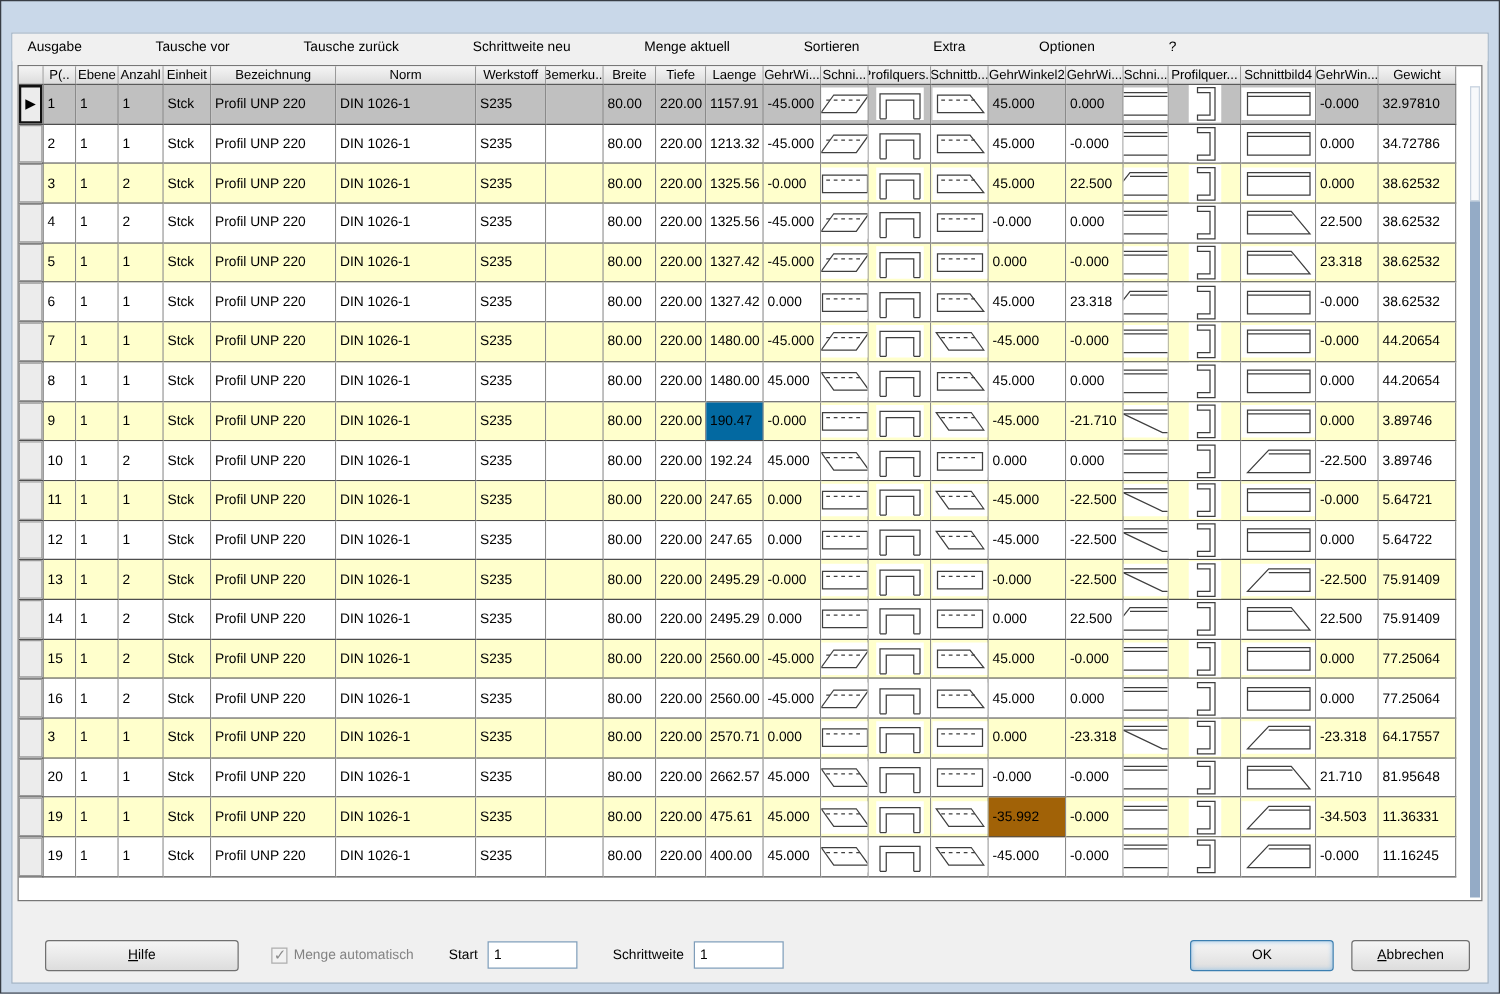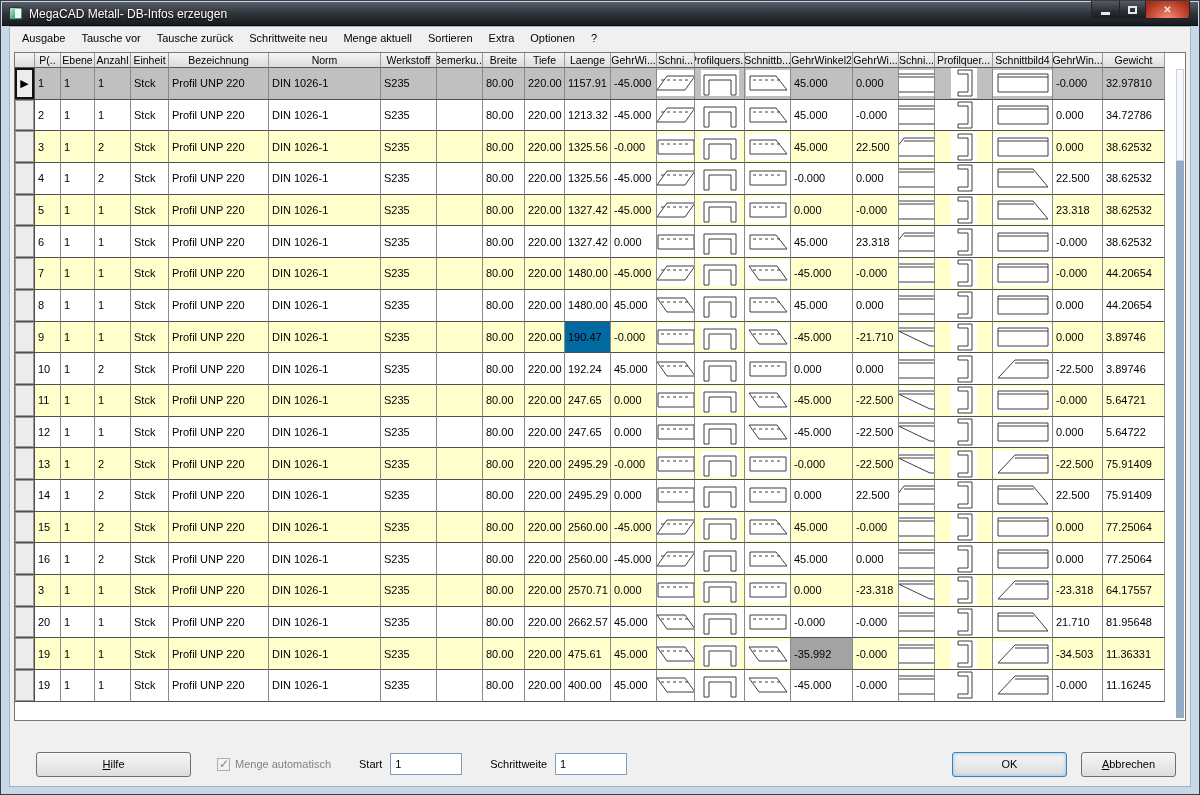--- a/index.html
+++ b/index.html
@@ -18,21 +18,21 @@
   .wbtn{height:18px;border:1px solid #20232a;border-top:none;display:flex;align-items:center;justify-content:center;
     color:#e8e8e8;font-size:10px;background:linear-gradient(#555b64,#2b2f35 60%,#1a1d21);}
   .wbtn.min{width:29px;border-radius:0 0 0 3px;}
   .wbtn.max{width:27px;margin-left:-1px;}
   .wbtn.close{width:45px;margin-left:-1px;border-radius:0 0 3px 0;
     background:radial-gradient(ellipse at 50% 120%,#f5a08b,#d9604a 40%,#a62d18 85%);font-weight:bold;}
   .glyph-min{width:9px;height:3px;background:#e8e8e8;margin-top:8px;}
   .glyph-max{width:9px;height:8px;border:2px solid #e8e8e8;}
   
   .body{position:absolute;left:8px;right:8px;top:25px;bottom:7px;background:#f0f0f0;border:1px solid #9fb2c6;}
-  .menubar{height:22px;display:flex;align-items:center;padding-left:4px;background:#f0f0f0;}
+  .menubar{height:22px;display:flex;align-items:center;padding-left:4px;background:#f0f0f0;gap:43px;}
   .mi{padding:3px 8px;cursor:default;}
   .toolbar{height:28px;display:flex;align-items:center;padding-left:8px;}
   .combo{width:160px;height:20px;background:#fff;border:1px solid #7f9db9;display:flex;align-items:center;
     margin-left:10px;position:relative;padding-left:4px;}
   .combo .arrowbox{position:absolute;right:1px;top:1px;bottom:1px;width:17px;
     background:linear-gradient(#f2f7fb,#d2e2f0);border-left:1px solid #b8cfe4;display:flex;align-items:center;justify-content:center;
     color:#4c607a;font-size:8px;}
   .chk{display:flex;align-items:center;margin-left:0;}
   .chkbox{width:13px;height:13px;background:#fff;border:1px solid #8e8e8e;margin-right:5px;position:relative;}
   .chkbox.checked.disabled{background:#f2f2f2;border-color:#adadad;}
@@ -66,35 +66,20 @@
     font-family:"Liberation Sans",sans-serif;}
   .flbl{margin:0 8px 0 28px;}
   .spacer{flex:1;}
   u{text-decoration:underline;}
 </style>
 </head>
 <body>
 
 <div class="win">
 
-  <div class="titlebar">
-    <div class="appicon"></div>
-    <div class="title">MegaCAD Metall- DB-Infos erzeugen</div>
-    <div class="wbtns">
-      <div class="wbtn min">
-          <div class="glyph-min"></div>
-        </div>
-      <div class="wbtn max">
-          <div class="glyph-max"></div>
-        </div>
-      <div class="wbtn close">
-          <span>✕</span>
-        </div>
-    </div>
-  </div>
 
   <div class="body">
 
     <div class="menubar">
         <span class="mi">Ausgabe</span>
         <span class="mi">Tausche vor</span>
         <span class="mi">Tausche zurück</span>
         <span class="mi">Schrittweite neu</span>
         <span class="mi">Menge aktuell</span>
         <span class="mi">Sortieren</span>
@@ -1409,21 +1394,21 @@
               </div>
             </div>
             <div class="cell pic" style="flex-basis: 46px; background: rgb(255, 255, 204);">
               <div class="picbox">
                 <svg width="44" height="26" viewBox="0 0 44 26">
                   <polygon points="3,6 31,6 41,20 13,20" fill="#fff" stroke="#3f3f3f" stroke-width="1"></polygon>
                   <line x1="7" y1="10" x2="37" y2="10" stroke="#3f3f3f" stroke-dasharray="3 3"></line>
                 </svg>
               </div>
             </div>
-            <div class="cell" style="flex-basis: 62px; background: #a3a3a3;">-35.992</div>
+            <div class="cell" style="flex-basis: 62px; background: #a16207;">-35.992</div>
             <div class="cell" style="flex-basis: 46px; background: rgb(255, 255, 204);">-0.000</div>
             <div class="cell pic" style="flex-basis: 36px; background: rgb(255, 255, 204);">
               <div class="picbox">
                 <svg width="60" height="26" viewBox="0 0 60 26">
                   <polygon points="5,4 55,4 55,22 5,22" fill="#fff" stroke="#3f3f3f" stroke-width="1"></polygon>
                   <line x1="5" y1="7" x2="55" y2="7" stroke="#3f3f3f"></line>
                 </svg>
               </div>
             </div>
             <div class="cell pic" style="flex-basis: 58px; background: rgb(255, 255, 204);">

